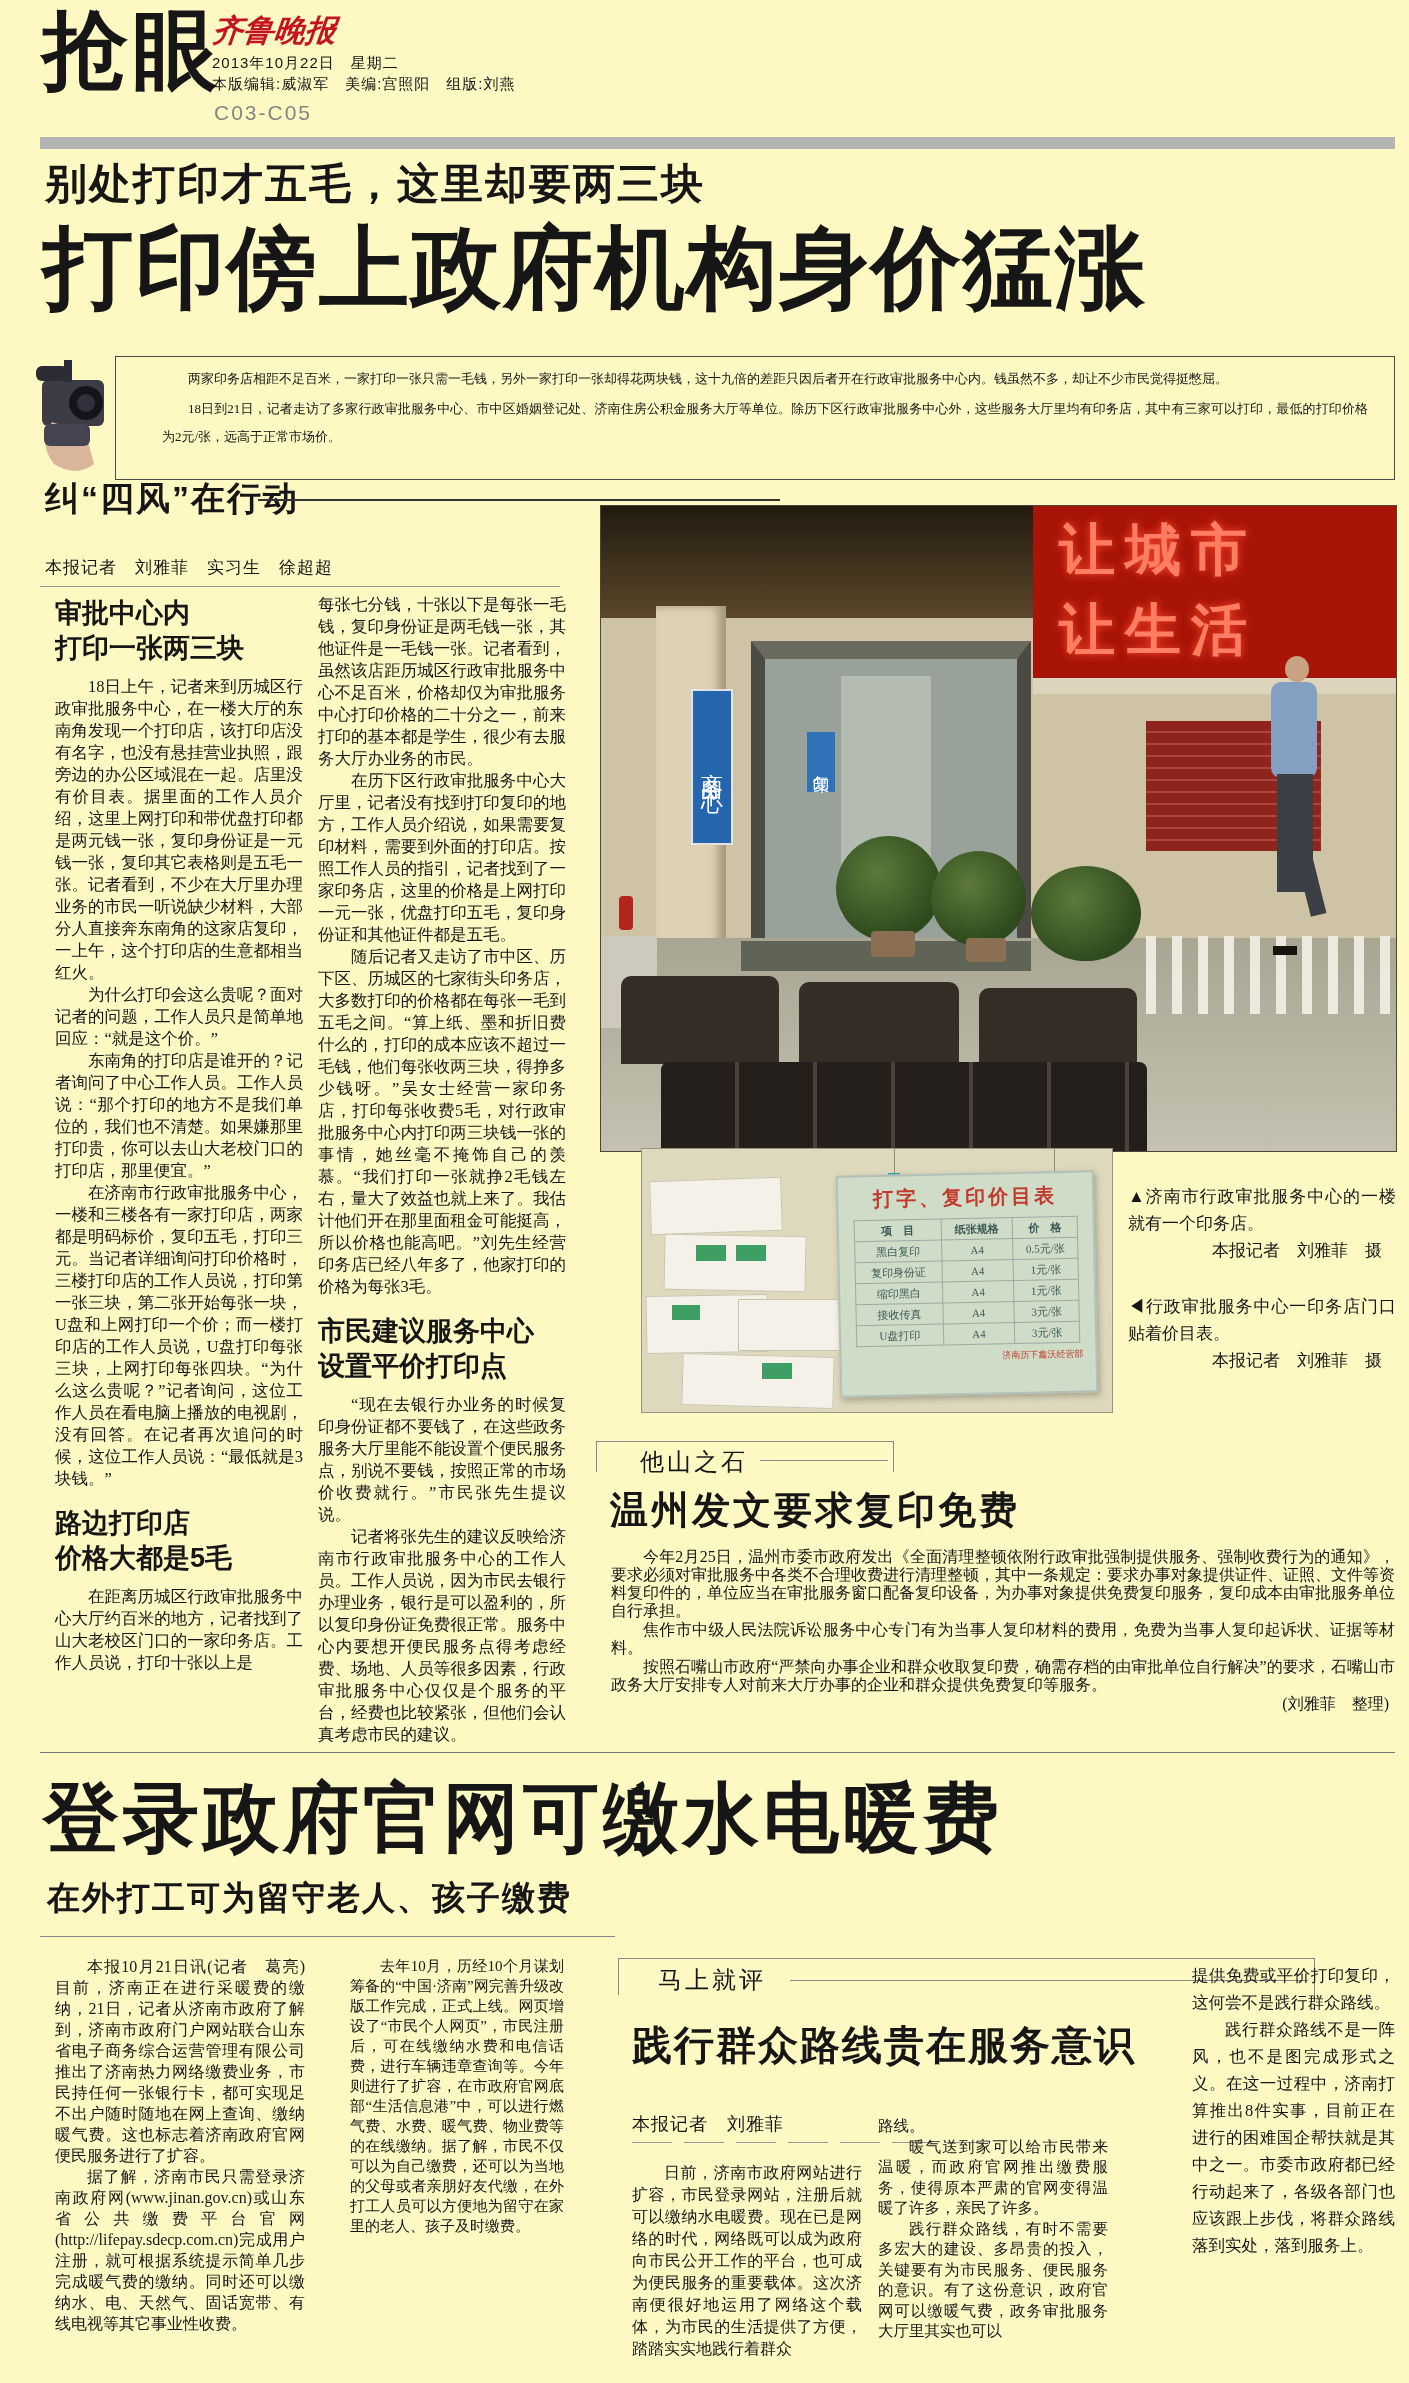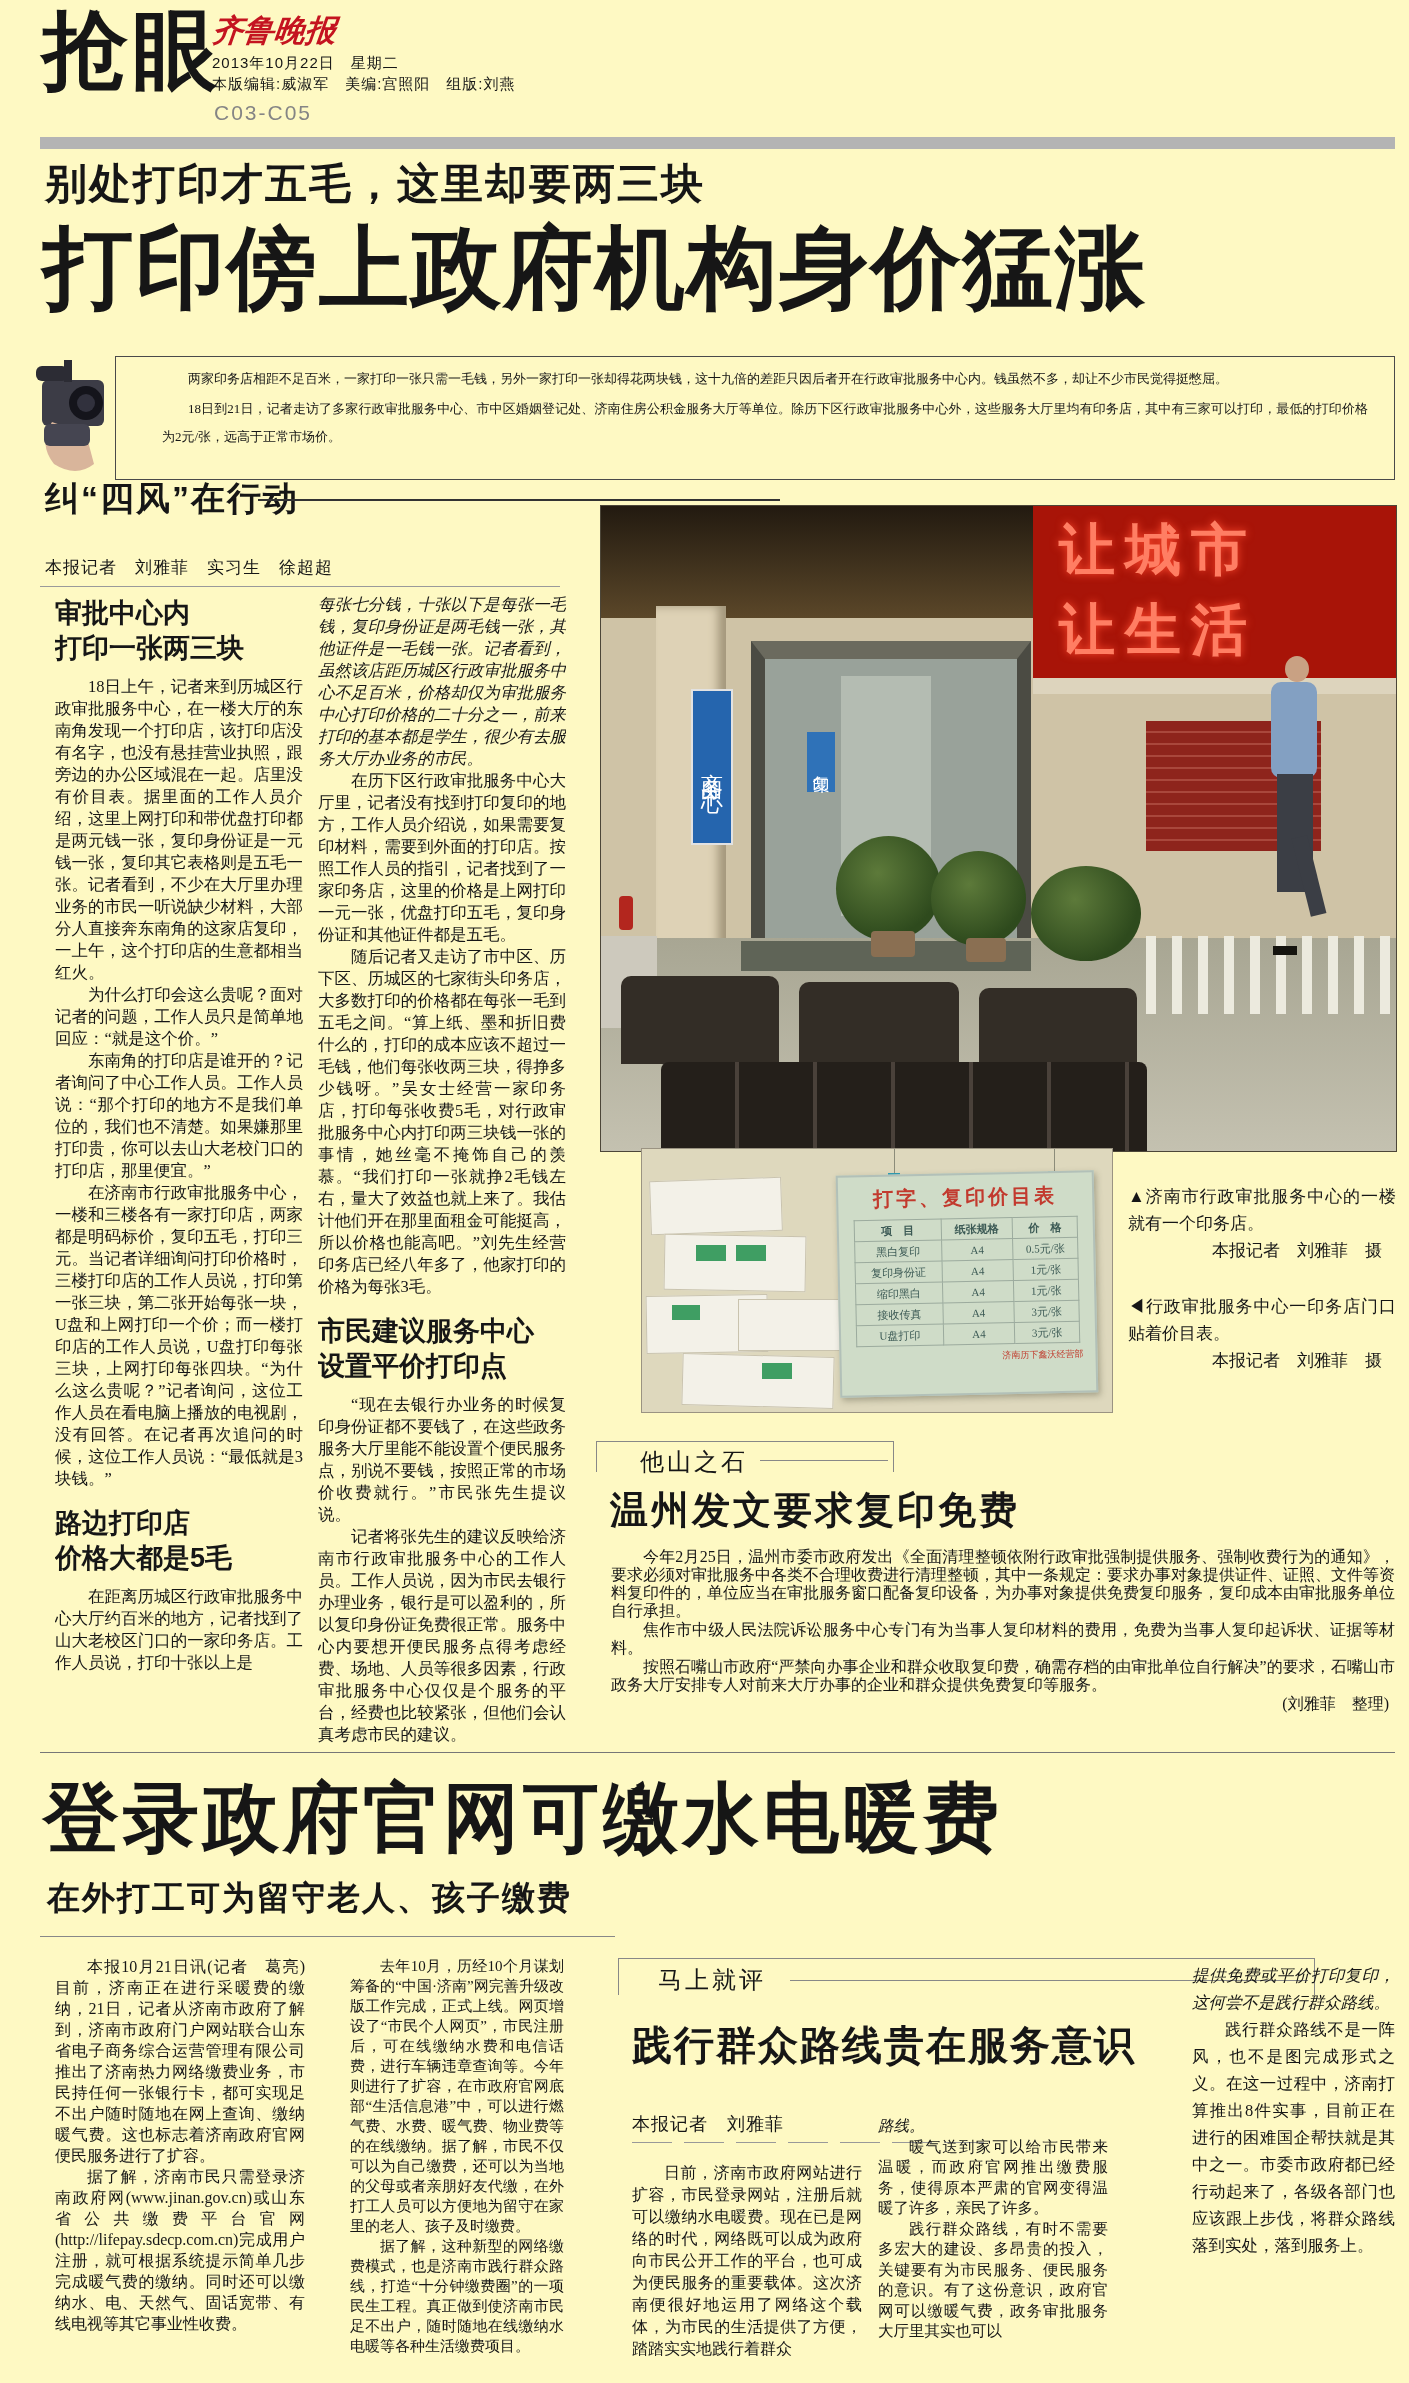--- a/index.html
+++ b/index.html
@@ -27,21 +27,21 @@
 
   .campaign{left:45px;top:476px;font-size:34px;font-weight:800;letter-spacing:2px;}
   .campaignrule{left:258px;top:499px;width:522px;height:2px;background:#333;}
   .byline{left:45px;top:556px;font-size:17px;letter-spacing:1px;}
   .bylinerule{left:40px;top:586px;width:520px;height:1px;background:#9a9a9a;}
 
   
   .col{box-sizing:border-box;overflow:hidden;}
   .col p{margin:0;font-size:16.5px;line-height:22px;text-indent:2em;text-align:justify;
          font-family:"Liberation Serif",serif;}
-  .col p.cont{text-indent:0;font-style:italic;}
+  .col p.cont{text-indent:0;}
   .col .subhead{font-size:27px;font-weight:800;line-height:35px;margin:16px 0 10px 0;
                 font-family:"Liberation Sans",sans-serif;}
   .col .subhead.first{margin-top:2px;}
   .subhead span{display:block;}
   .col1{left:55px;top:594px;width:248px;height:1150px;}
   .col2{left:318px;top:594px;width:248px;height:1150px;}
 
   
   .photo1{left:600px;top:505px;width:795px;height:645px;background:#cfc3a6;overflow:hidden;border:1px solid #4c4638;}
   .p1-ceiling{left:0;top:0;width:432px;height:112px;background:linear-gradient(#221a10,#5b4729);}
@@ -322,21 +322,20 @@
   <div class="abs divider"></div>
   <div class="abs bot-headline">登录政府官网可缴水电暖费</div>
   <div class="abs bot-subheadline">在外打工可为留守老人、孩子缴费</div>
   <div class="abs bot-rule"></div>
   <div class="abs col botcol1">
       <p>本报10月21日讯(记者　葛亮)　目前，济南正在进行采暖费的缴纳，21日，记者从济南市政府了解到，济南市政府门户网站联合山东省电子商务综合运营管理有限公司推出了济南热力网络缴费业务，市民持任何一张银行卡，都可实现足不出户随时随地在网上查询、缴纳暖气费。这也标志着济南政府官网便民服务进行了扩容。</p>
       <p>据了解，济南市民只需登录济南政府网(www.jinan.gov.cn)或山东省公共缴费平台官网(http://lifepay.sdecp.com.cn)完成用户注册，就可根据系统提示简单几步完成暖气费的缴纳。同时还可以缴纳水、电、天然气、固话宽带、有线电视等其它事业性收费。</p>
     </div>
   <div class="abs col botcol2">
       <p>去年10月，历经10个月谋划筹备的“中国·济南”网完善升级改版工作完成，正式上线。网页增设了“市民个人网页”，市民注册后，可在线缴纳水费和电信话费，进行车辆违章查询等。今年则进行了扩容，在市政府官网底部“生活信息港”中，可以进行燃气费、水费、暖气费、物业费等的在线缴纳。据了解，市民不仅可以为自己缴费，还可以为当地的父母或者亲朋好友代缴，在外打工人员可以方便地为留守在家里的老人、孩子及时缴费。</p>
-      <p>据了解，这种新型的网络缴费模式，也是济南市践行群众路线，打造“十分钟缴费圈”的一项民生工程。真正做到使济南市民足不出户，随时随地在线缴纳水电暖等各种生活缴费项目。</p>
     </div>
 
   <div class="abs cm-bracket"></div>
   <div class="abs cm-label">马上就评</div>
   <div class="abs cm-rule"></div>
   <div class="abs cm-headline">践行群众路线贵在服务意识</div>
   <div class="abs cm-byline">本报记者　刘雅菲</div>
   <div class="abs cm-bylinerule"></div>
   <div class="abs col cmcol1">
       <p>日前，济南市政府网站进行扩容，市民登录网站，注册后就可以缴纳水电暖费。现在已是网络的时代，网络既可以成为政府向市民公开工作的平台，也可成为便民服务的重要载体。这次济南便很好地运用了网络这个载体，为市民的生活提供了方便，踏踏实实地践行着群众</p>

